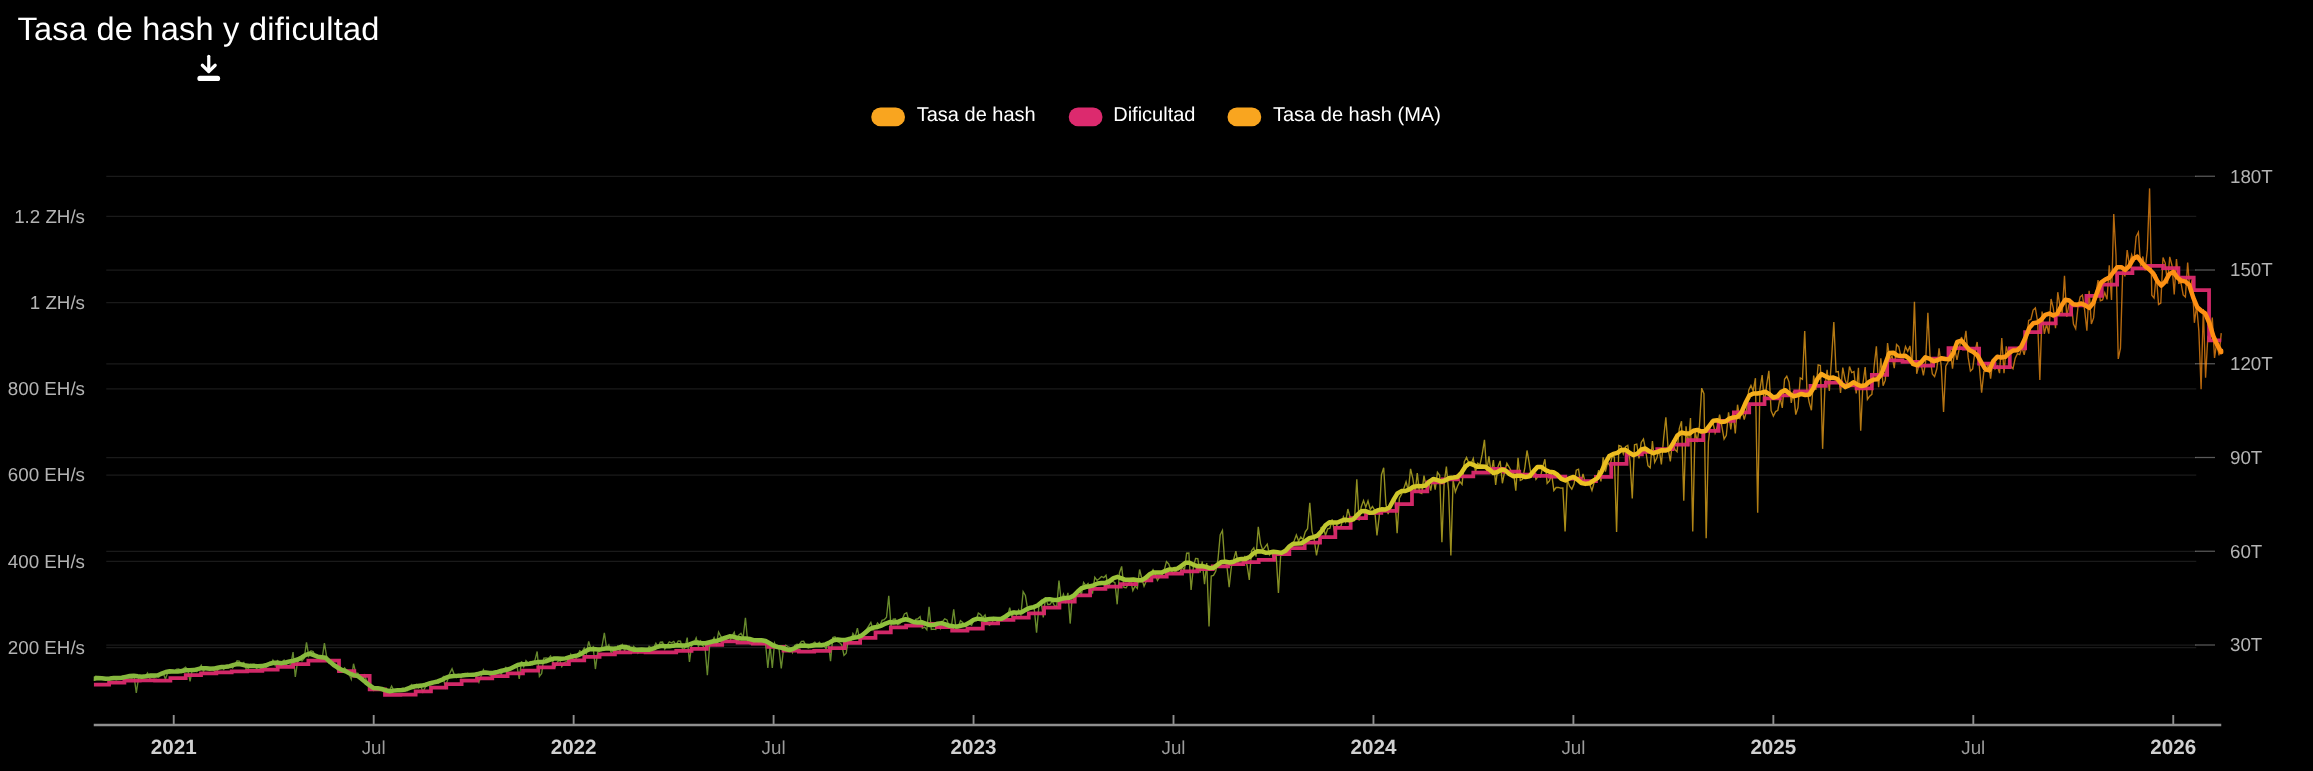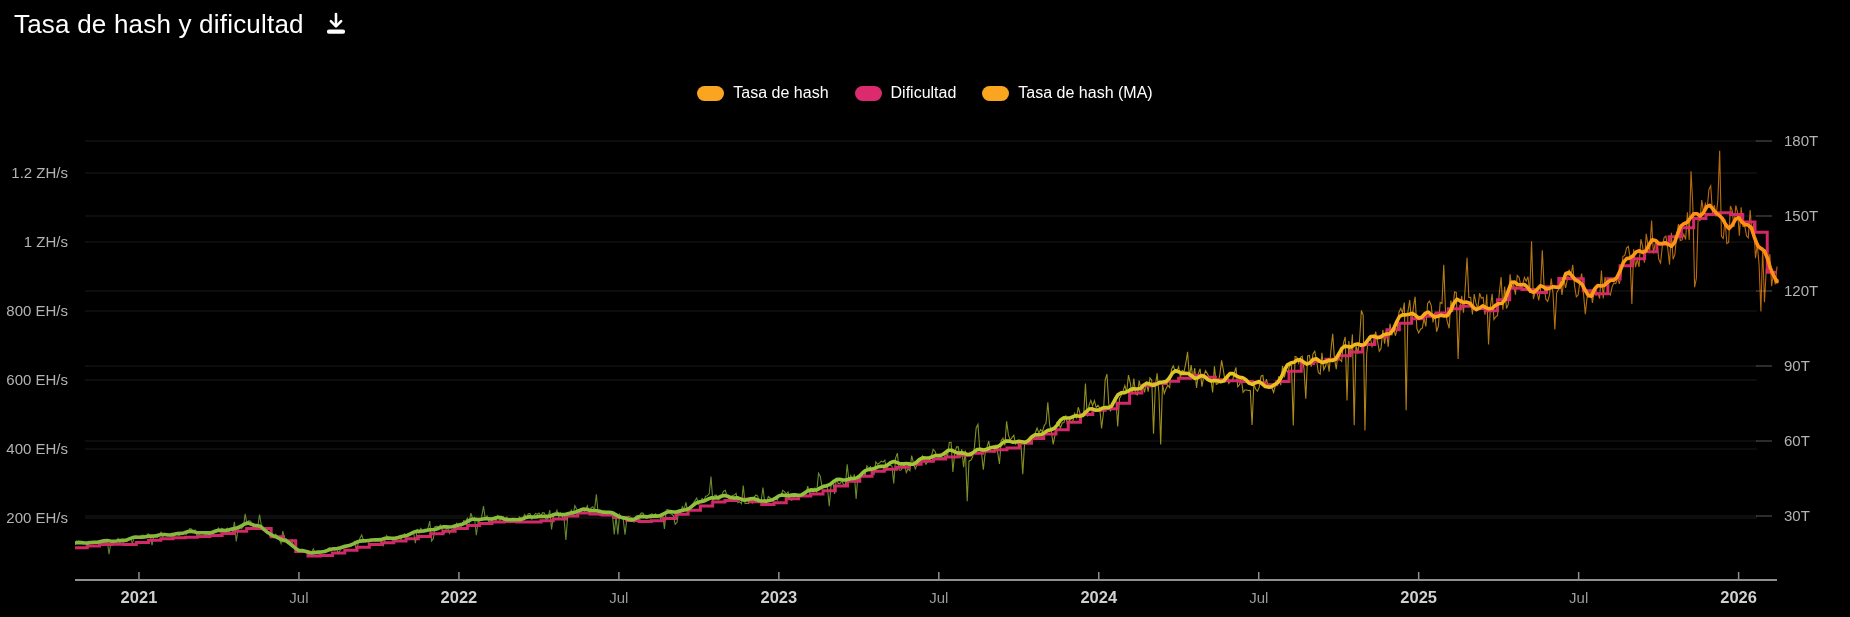--- a/index.html
+++ b/index.html
@@ -1,18 +1,18 @@
 <!DOCTYPE html>
 <html><head>
 <meta charset="utf-8">
 <style>
   html,body{margin:0;padding:0;background:#000;}
   body{width:1850px;height:617px;position:relative;overflow:hidden;
        font-family:"Liberation Sans","DejaVu Sans",sans-serif;}
-  .header{position:absolute;left:14px;top:8px;display:flex;align-items:center;z-index:3;}
+  .header{position:absolute;left:14px;top:8px;display:flex;align-items:center;z-index:3;flex-direction:column;}
   .title{color:#fff;font-size:26px;font-weight:500;letter-spacing:.2px;}
   .dl-btn{background:none;border:none;padding:2px;margin-left:16px;cursor:pointer;display:flex;align-items:center;}
   .legend{position:absolute;top:84px;left:0;width:100%;display:flex;justify-content:center;
           align-items:flex-end;gap:26px;z-index:3;}
   .legend-item{display:flex;align-items:center;gap:9px;cursor:pointer;}
   .legend-swatch{width:27px;height:15px;border-radius:8px;}
   .legend-label{color:#fff;font-size:16px;}
   #chart{position:absolute;left:0;top:0;}
 </style>
 </head>

